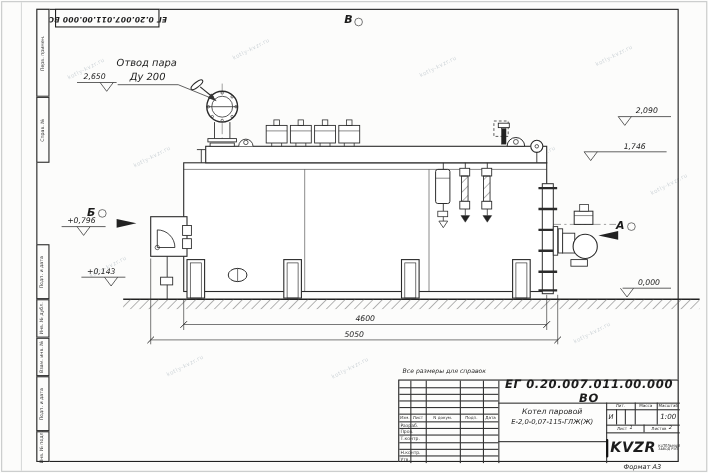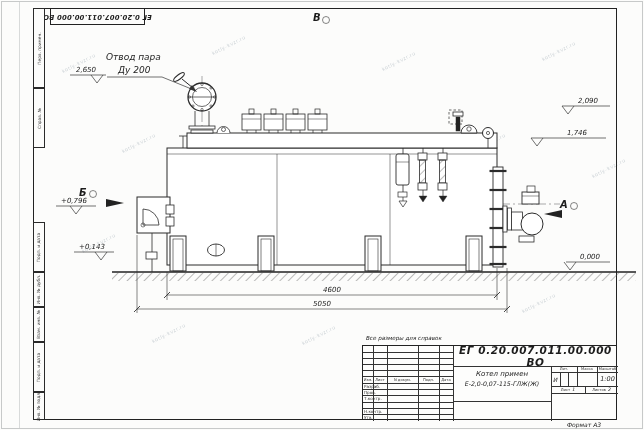--- a/index.html
+++ b/index.html
@@ -314,21 +314,21 @@
     <div class="ab hl" style="left:0;top:56px;width:90px"></div>
     <div class="ab hl" style="left:0;top:62px;width:90px"></div>
     <div class="ab hl" style="left:0;top:68px;width:90px"></div>
     <div class="ab hl" style="left:90px;top:20px;width:165px"></div>
     <div class="ab hl" style="left:188px;top:26px;width:67px"></div>
     <div class="ab hl" style="left:188px;top:40px;width:67px"></div>
     <div class="ab hl" style="left:188px;top:47px;width:67px"></div>
     <div class="ab hl" style="left:90px;top:55px;width:98px"></div>
 
     <div class="ab cell docnum it" style="left:90px;top:0;width:165px;height:20px">ЕГ 0.20.007.011.00.000  ВО</div>
-    <div class="ab cell it" style="left:90px;top:21px;width:98px;height:13px;font-size:7px">Котел примен</div>
+    <div class="ab cell it" style="left:90px;top:21px;width:98px;height:13px;font-size:7px">Котел паровой</div>
     <div class="ab cell it" style="left:90px;top:32px;width:98px;height:11px;font-size:6.2px">Е-2,0-0,07-115-ГЛЖ(Ж)</div>
 
     <div class="ab cell tiny" style="left:0;top:30px;width:10px;height:7px">Изм.</div>
     <div class="ab cell tiny" style="left:10px;top:30px;width:14px;height:7px">Лист</div>
     <div class="ab cell tiny" style="left:24px;top:30px;width:31px;height:7px">N докум.</div>
     <div class="ab cell tiny" style="left:55px;top:30px;width:21px;height:7px">Подп.</div>
     <div class="ab cell tiny" style="left:76px;top:30px;width:14px;height:7px">Дата</div>
 
     <div class="ab rowlab" style="left:1px;top:38px;width:23px">Разраб.</div>
     <div class="ab rowlab" style="left:1px;top:44px;width:23px">Пров.</div>
@@ -344,16 +344,24 @@
 
     <div class="ab cell" style="left:188px;top:40px;width:34px;height:7px;gap:2px">
       <span class="tiny">Лист</span>
       <span class="it" style="font-size:4.6px">1</span>
     </div>
     <div class="ab cell" style="left:222px;top:40px;width:33px;height:7px;gap:2px">
       <span class="tiny">Листов</span>
       <span class="it" style="font-size:4.6px">2</span>
     </div>
 
+    <div class="ab cell" style="left:188px;top:47px;width:67px;height:28px">
+      <div class="logomark"></div>
+      <div class="brand">KVZR</div>
+      <div class="brandsub" style="margin-left:2px">
+        <div>КОТЕЛЬНЫЙ</div>
+        <div>ЗАВОД РЭП</div>
+      </div>
+    </div>
   </div>
 
   <div class="ab fmt" style="left:552px;top:421px;width:64px">Формат А3</div>
 </div>
 
 </body></html>

